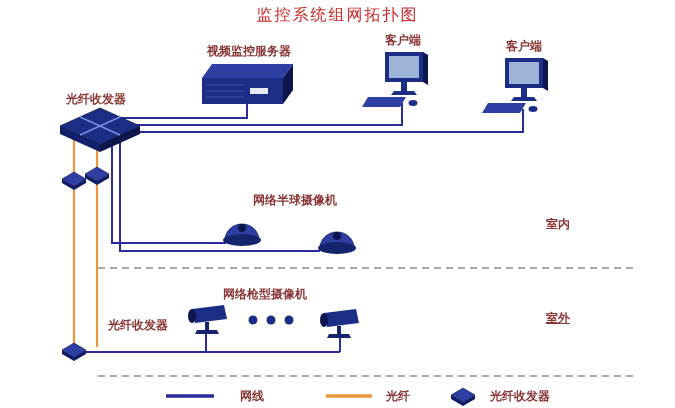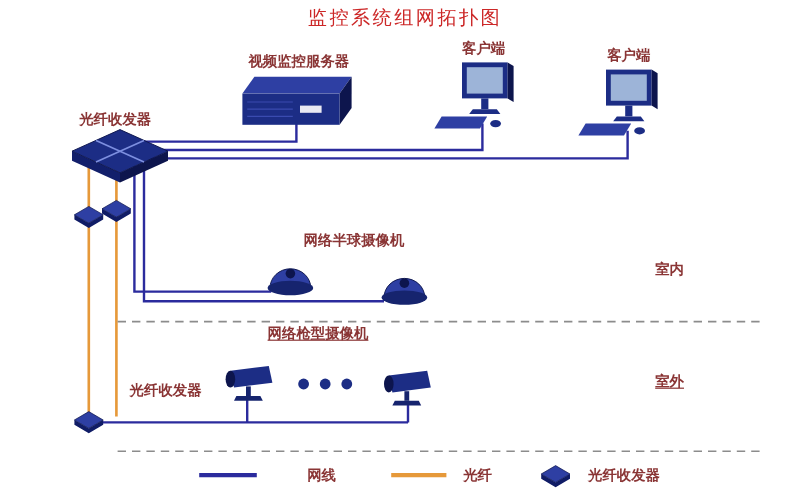--- a/index.html
+++ b/index.html
@@ -22,24 +22,24 @@
     position: absolute;
     color: #8a3535; font-size: 12px; font-weight: 700;
     white-space: nowrap; line-height: 1.2;
   }
   .lbl-server      { left: 207px; top: 44px; text-align: right; }
   .lbl-client1     { left: 385px; top: 33px; }
   .lbl-client2     { left: 506px; top: 39px; }
   .lbl-switch      { left: 66px;  top: 92px; }
   .lbl-dome        { left: 233px; top: 193px; margin-left: 20px; }
   .lbl-indoor      { left: 546px; top: 217px; }
-  .lbl-bullet      { left: 223px; top: 271px; text-decoration: underline; }
+  .lbl-bullet      { left: 223px; top: 287px; }
   .lbl-transceiver { left: 108px; top: 318px; }
   .lbl-outdoor     { left: 546px; top: 311px; text-decoration: underline; }
-  .lbl-legend-cable       { left: 256px; top: 389px; }
+  .lbl-legend-cable       { left: 240px; top: 389px; }
   .lbl-legend-fiber       { left: 386px; top: 389px; text-align: right; }
   .lbl-legend-transceiver { left: 490px; top: 389px; }
 </style>
 </head>
 <body>
 
 <div class="stage">
 
   <div class="title">监控系统组网拓扑图</div>
 

